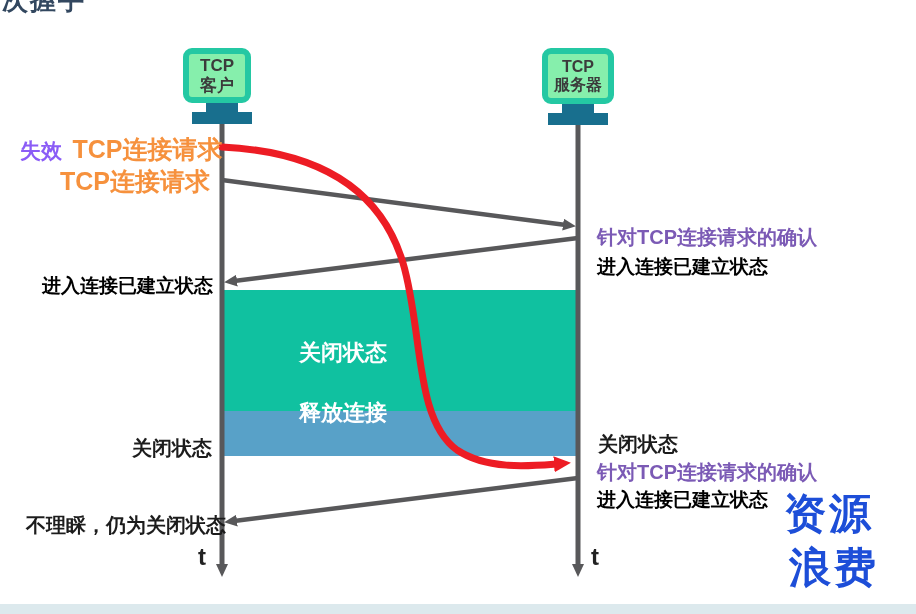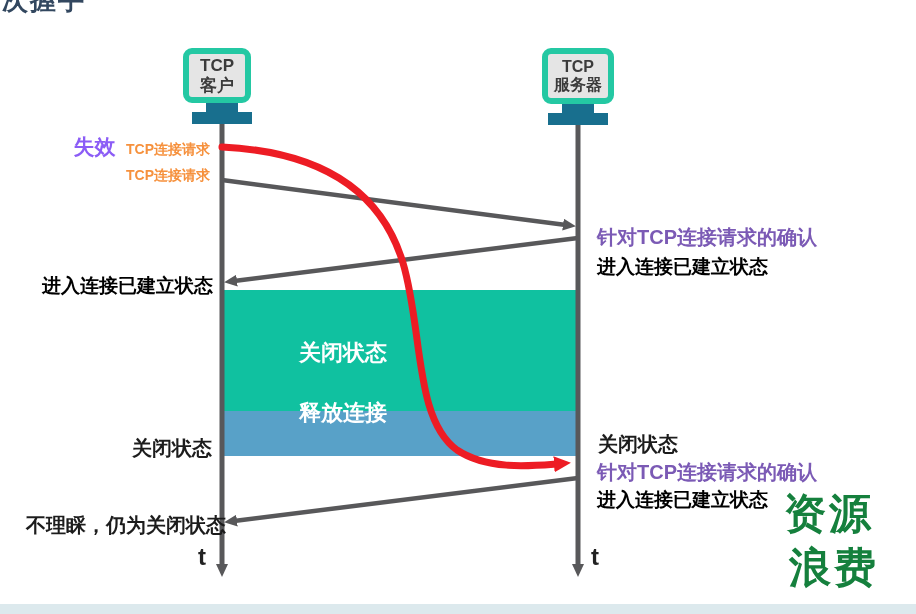--- a/index.html
+++ b/index.html
@@ -12,52 +12,52 @@
   }
   svg.overlay { position: absolute; left: 0; top: 0; }
 
   
   .lbl {
     position: absolute;
     font-weight: bold;
     white-space: nowrap;
     line-height: 1.15;
   }
-  .orange { color: #f6913d; font-size: 14px; }
+  .orange { color: #f6913d; font-size: 25px; }
   .redtag {
     color: #8b5cf6; font-size: 21px;
     text-shadow: -2px -2px 0 #fff, 2px -2px 0 #fff, -2px 2px 0 #fff, 2px 2px 0 #fff,
                  0 -2px 0 #fff, 0 2px 0 #fff, -2px 0 0 #fff, 2px 0 0 #fff;
   }
   .purple { color: #7b5ab5; font-size: 20px; }
   .tealtx { color: #000000; font-size: 19px; }
   .blacktx { color: #1c1c1c; font-size: 20px; }
   .whitetx { color: #ffffff; font-size: 22px; }
   .waste {
-    color: #15803d; font-size: 42px; letter-spacing: 3px;
+    color: #1d4ed8; font-size: 42px; letter-spacing: 3px;
     text-shadow: -3px -3px 0 #fff, 3px -3px 0 #fff, -3px 3px 0 #fff, 3px 3px 0 #fff,
                  0 -3px 0 #fff, 0 3px 0 #fff, -3px 0 0 #fff, 3px 0 0 #fff;
   }
   .t-lab { color: #222; font-size: 24px; }
   .right-edge { text-align: right; }
 
   
   .title-frag {
     position: absolute; left: 2px; top: -17px;
     font-size: 26px; font-weight: bold; color: #32475f;
     letter-spacing: 2px;
   }
 
   
   .screen {
     position: absolute;
     box-sizing: border-box;
     border: 6px solid #24c8a3;
     border-radius: 9px;
-    background: #e5e5e5;
+    background: #86efac;
     display: flex; flex-direction: column;
     align-items: center; justify-content: center;
     color: #3b3b3b; font-weight: bold;
     text-align: center;
   }
   .screen .ln { line-height: 1.12; }
   .stand { position: absolute; background: #186f8e; }
 
   .bottom-strip {
     position: absolute; left: 0; bottom: 0;

